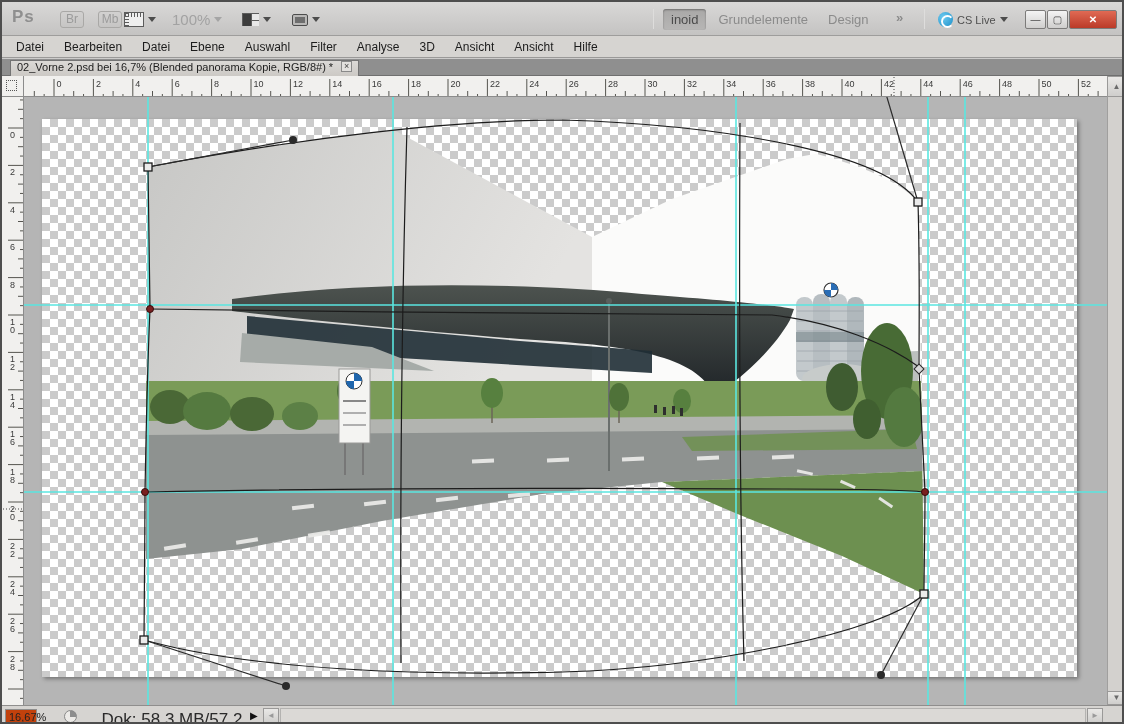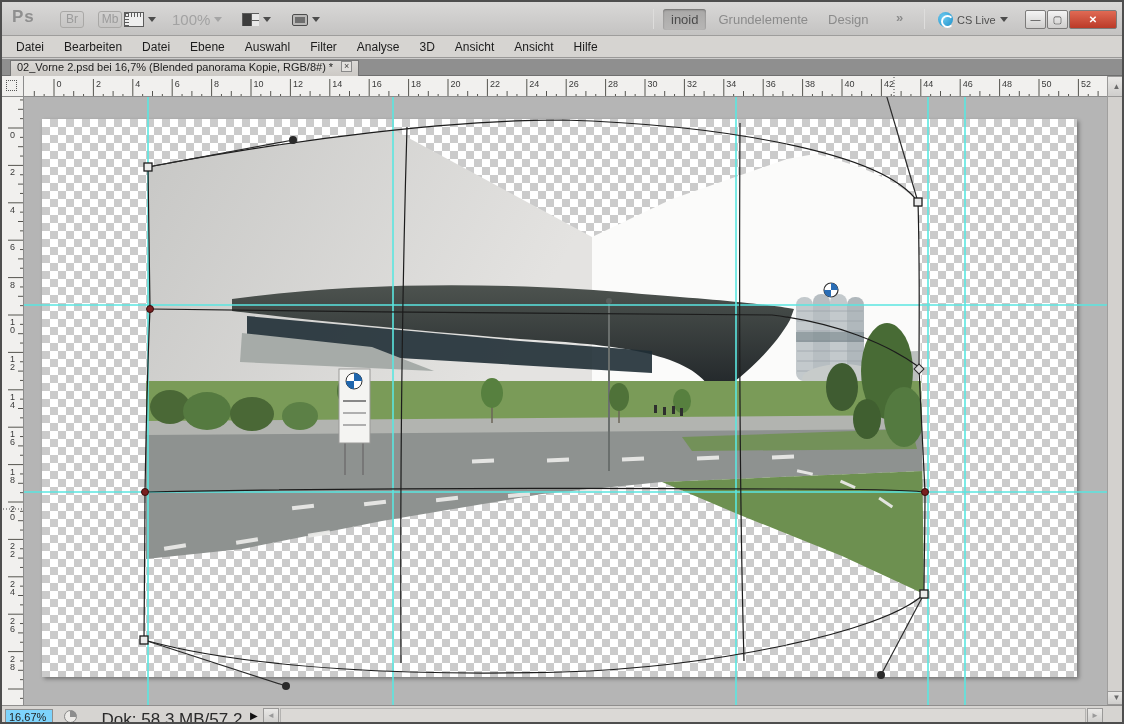--- a/index.html
+++ b/index.html
@@ -57,21 +57,21 @@
   .doc{position:absolute;left:18px;top:22px;width:1035px;height:558px;background-color:#fff;
     background-image:linear-gradient(45deg,#cbcbcb 25%,transparent 25%,transparent 75%,#cbcbcb 75%),
                      linear-gradient(45deg,#cbcbcb 25%,transparent 25%,transparent 75%,#cbcbcb 75%);
     background-size:16px 16px;background-position:0 0,8px 8px;
     box-shadow:2px 2px 4px rgba(0,0,0,.35);}
   .doc svg{position:absolute;left:0;top:0;}
   .overlay{position:absolute;left:0;top:0;width:1083px;height:608px;pointer-events:none;}
   .vscroll{position:absolute;left:1105px;top:95px;width:19px;height:608px;background:#d3d1ce;border-left:1px solid #a09f9e;}
   
   .statusbar{position:absolute;left:0;top:703px;width:100%;height:21px;background:#d6d4d1;border-top:1px solid #8f8e8d;display:block;}
-  .zoom-field{position:absolute;left:3px;top:3px;width:48px;height:15px;background:#7dd3fc;border:1px solid #8f8e8d;
+  .zoom-field{position:absolute;left:3px;top:3px;width:32px;height:15px;background:#c2410c;border:1px solid #8f8e8d;
      font-size:11px;color:#222;padding:1px 3px;}
   .pie-icon{position:absolute;left:62px;top:4px;width:13px;height:13px;border-radius:50%;border:1px solid #8a8a8a;
      background:conic-gradient(#8d8d8d 0 100deg,#eceae7 100deg 360deg);}
   .doc-info{position:absolute;left:90px;top:4px;width:160px;font-size:17px;color:#2a2a2a;text-align:center;}
   .flyout{position:absolute;left:248px;top:4px;font-size:10px;color:#111;}
   .hscroll-track{position:absolute;left:278px;top:2px;width:806px;height:16px;background:#dbd9d6;border:1px solid #b4b3b1;}
   .hs-btn{position:absolute;top:2px;width:16px;height:16px;background:linear-gradient(#e9e8e6,#cfcecc);border:1px solid #9a9998;color:#9a9a9a;font-size:8px;text-align:center;line-height:14px;}
 </style>
 </head>
 <body>

